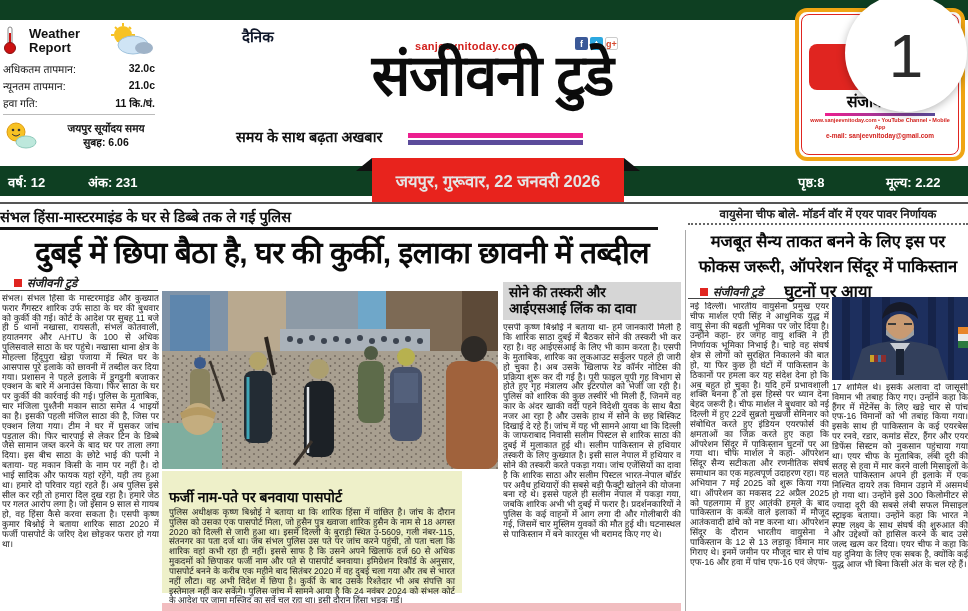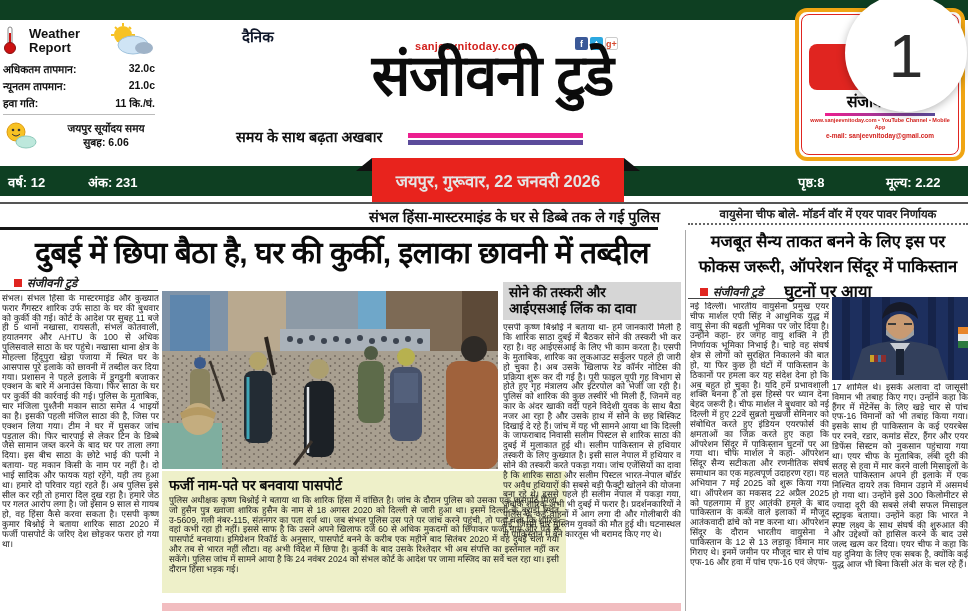--- a/index.html
+++ b/index.html
@@ -8,21 +8,21 @@
     position:relative;width:968px;height:611px;background:#fff;overflow:hidden;
     font-family:"Liberation Sans",sans-serif;color:#111;margin:0 auto;
   }
   
   .topbar{position:absolute;left:0;top:0;width:968px;height:20px;background:#0e3f22;}
   
   .weather{position:absolute;left:3px;top:23px;width:152px;font-size:11px;font-weight:bold;}
   .weather-head{display:flex;align-items:center;gap:12px;}
   .weather-title{font-size:13px;font-weight:bold;line-height:1.05;color:#111;}
   .wrow{display:flex;justify-content:space-between;margin-top:3px;font-size:10.5px;}
-  .wrow .lbl{font-weight:bold;}
+  .wrow .lbl{font-weight:normal;}
   .wsun{display:flex;align-items:center;gap:20px;margin-top:4px;border-top:1px solid #bbb;padding-top:3px;}
   .wsun-txt{font-size:10.5px;font-weight:bold;text-align:center;flex:1;}
   
   .masthead{position:absolute;left:230px;top:24px;width:525px;height:136px;}
   .mh-daily{position:absolute;left:12px;top:2px;color:#0f172a;font-size:15px;font-weight:bold;}
   .mh-web{position:absolute;left:185px;top:16px;color:#d21f1b;font-size:11px;font-weight:bold;letter-spacing:.3px;}
   .mh-social{position:absolute;left:345px;top:13px;display:flex;gap:2px;}
   .soc{width:13px;height:13px;border-radius:2px;color:#fff;font-size:9px;font-weight:bold;
        display:flex;align-items:center;justify-content:center;}
   .soc.fb{background:#3b5998;} .soc.tw{background:#2ca8e0;} .soc.gp{background:#fff;color:#d6492f;border:1px solid #ccc;}
@@ -56,38 +56,38 @@
   .datebar .year{position:absolute;left:8px;top:7px;}
   .datebar .issue{position:absolute;left:88px;top:7px;}
   .datebar .pages{position:absolute;left:798px;top:7px;}
   .datebar .price{position:absolute;left:886px;top:7px;}
   .ribbon{position:absolute;left:372px;top:158px;width:252px;height:44px;background:#e8231d;z-index:2;
           color:#e5e5e5;font-size:16.5px;font-weight:bold;display:flex;align-items:center;justify-content:center;}
   .ribbon:before{content:"";position:absolute;left:-16px;top:0;border-bottom:13px solid #111;border-left:16px solid transparent;}
   .ribbon:after{content:"";position:absolute;right:-16px;top:0;border-bottom:13px solid #111;border-right:16px solid transparent;}
   
   .sep-top{position:absolute;left:0;top:202px;width:968px;height:1.5px;background:#555;}
-  .kicker-left{position:absolute;left:0;top:206px;width:660px;text-align:right;
+  .kicker-left{position:absolute;left:0;top:206px;width:660px;text-align:left;
                font-size:14.5px;font-weight:bold;color:#111;}
   .rule-left{position:absolute;left:0;top:227px;width:658px;height:3px;background:#151515;}
   .kicker-right{position:absolute;left:688px;top:206px;width:280px;text-align:center;
                 font-size:11.5px;font-weight:bold;color:#222;}
   .dotted-right{position:absolute;left:688px;top:223px;width:280px;border-bottom:2px dotted #666;}
   .vdivider{position:absolute;left:685px;top:230px;width:1px;height:381px;background:#a9a9a9;}
   
   .hl-left{position:absolute;left:0;top:231px;width:684px;text-align:center;white-space:nowrap;
            font-size:30px;font-weight:900;color:#0a0a0a;letter-spacing:-0.5px;}
   .byline{display:flex;align-items:center;gap:5px;font-size:11.5px;font-weight:bold;font-style:italic;color:#222;}
   .byline .sq{width:8px;height:8px;background:#e02520;display:inline-block;}
   .byline-left{position:absolute;left:14px;top:275px;width:144px;}
   .byline-left-rule{position:absolute;left:0;top:290px;width:158px;border-bottom:1px solid #444;}
   .bodytxt{font-size:8.7px;line-height:1.13;text-align:justify;color:#1c1c1c;}
   .col1-left{position:absolute;left:2px;top:294px;width:157px;height:315px;overflow:hidden;}
   .photo-left{position:absolute;left:162px;top:291px;width:336px;height:178px;overflow:hidden;background:#9aa0a8;}
-  .captionbox{position:absolute;left:162px;top:471px;width:404px;height:122px;background:#eef0c9;padding:4px 7px;}
+  .captionbox{position:absolute;left:162px;top:471px;width:300px;height:122px;background:#eef0c9;padding:16px 7px;}
   .captionbox h3{margin:0 0 2px 0;font-size:14px;font-weight:900;color:#0a0a0a;}
   .captionbox .bodytxt{font-size:8.7px;}
   .sidebar{position:absolute;left:503px;top:282px;width:178px;}
   .sidebar-head{background:#d6d6d6;padding:3px 6px;font-size:13.5px;font-weight:900;line-height:1.2;color:#0a0a0a;}
   .sidebar .bodytxt{margin-top:3px;height:286px;overflow:hidden;}
   .pinkband{position:absolute;left:162px;top:603px;width:519px;height:8px;background:#f2bdc0;}
   
   .hl-right{position:absolute;left:688px;top:229px;width:280px;text-align:center;
             font-size:16.5px;font-weight:900;line-height:1.5;color:#0a0a0a;}
   .byline-right{position:absolute;left:700px;top:284px;width:140px;}

